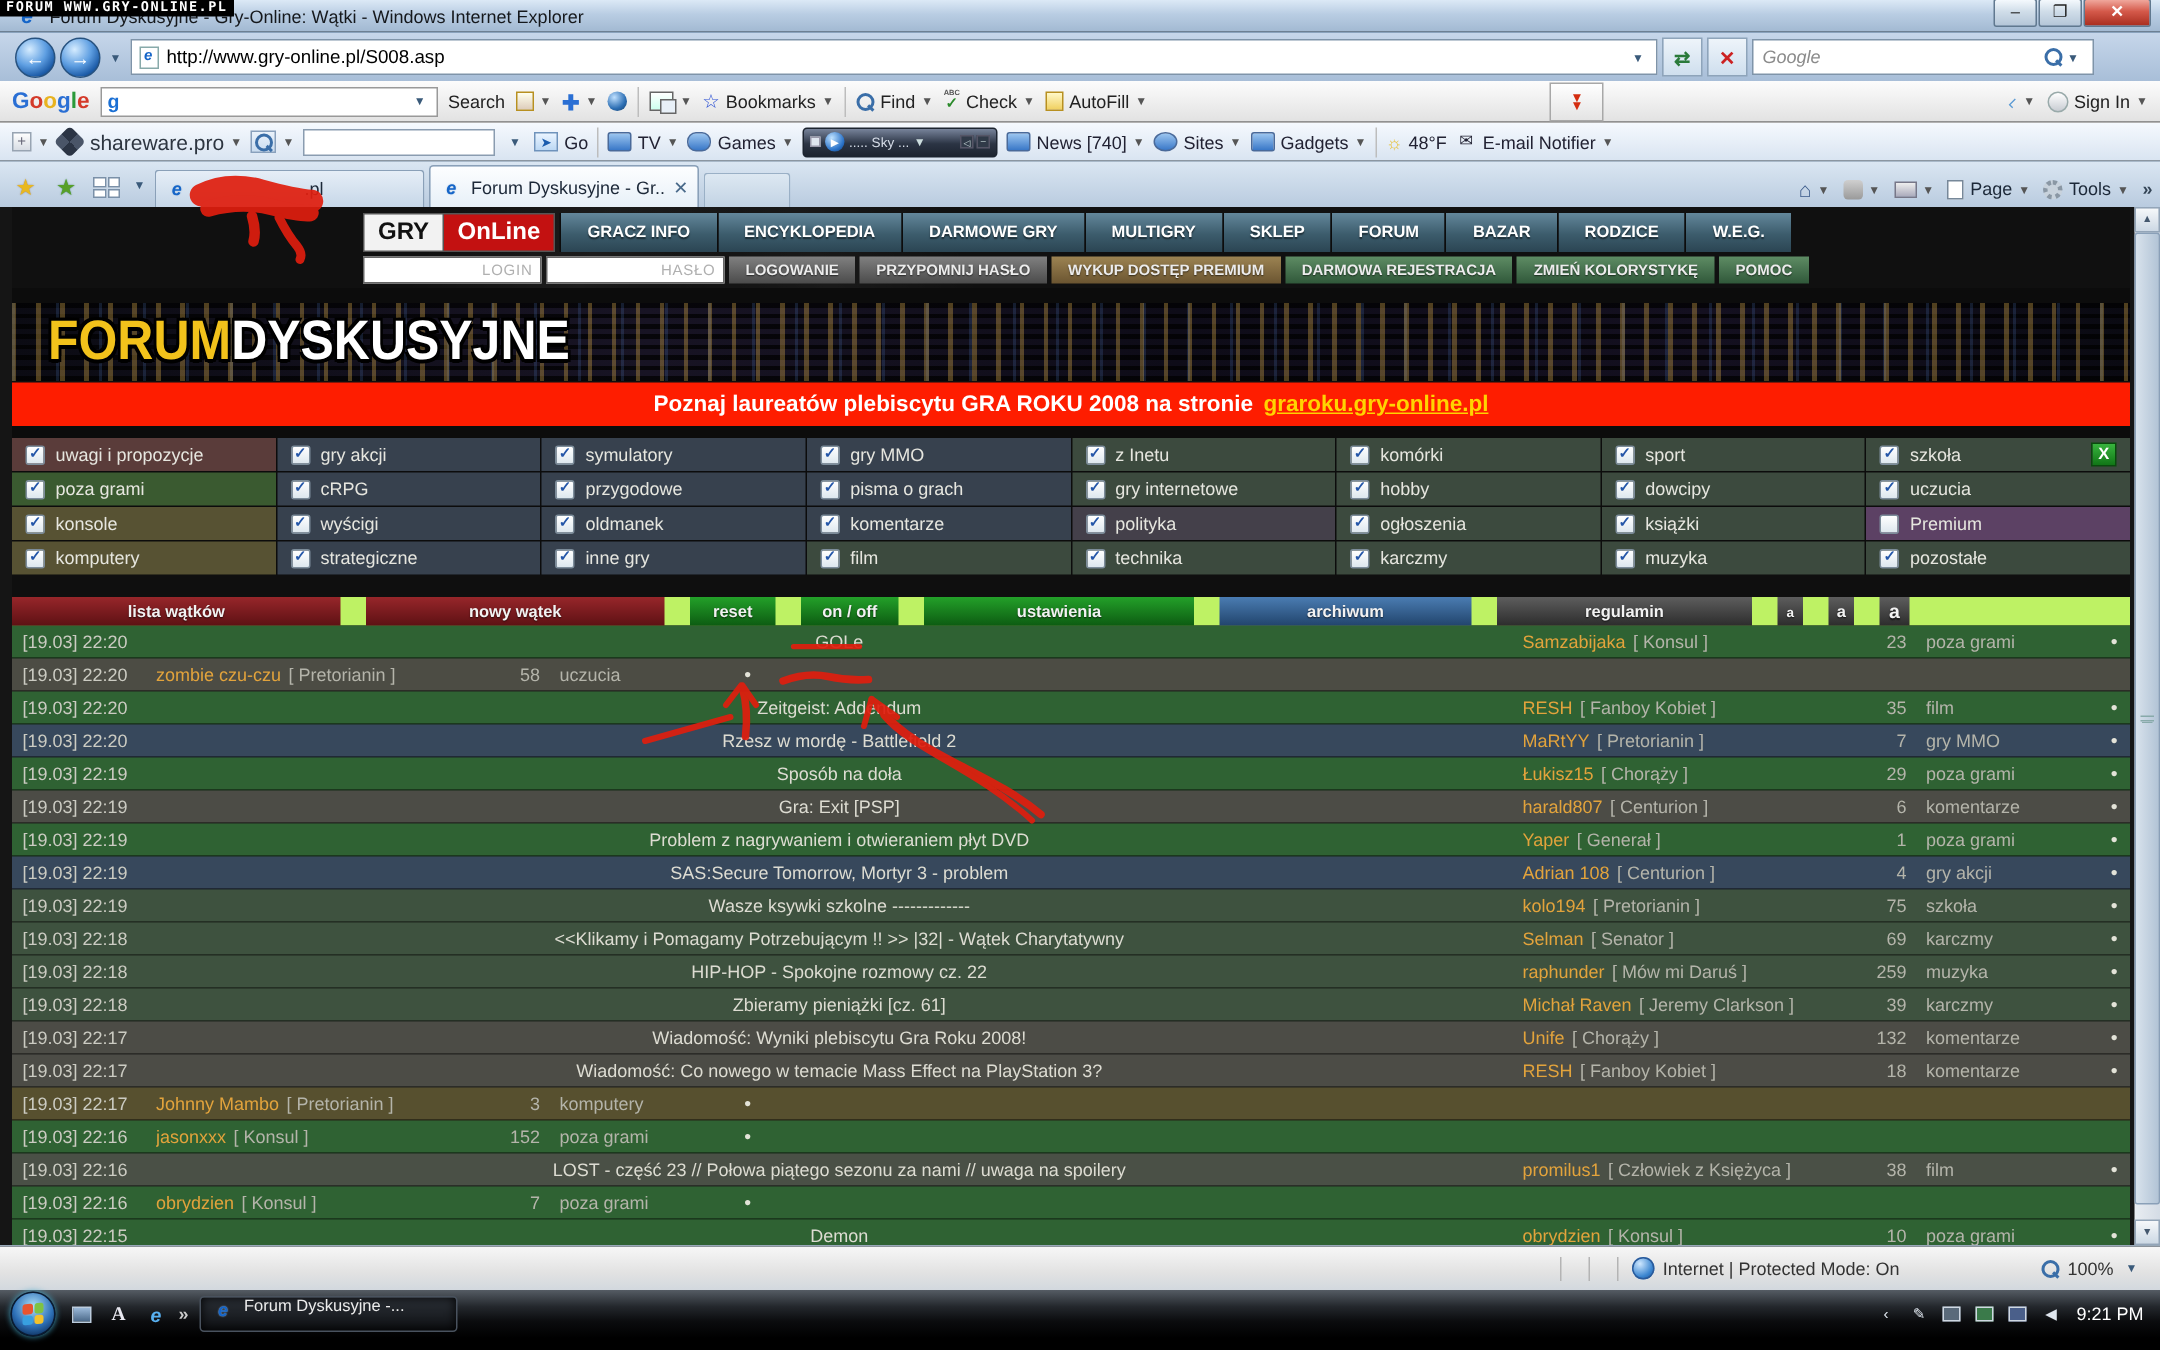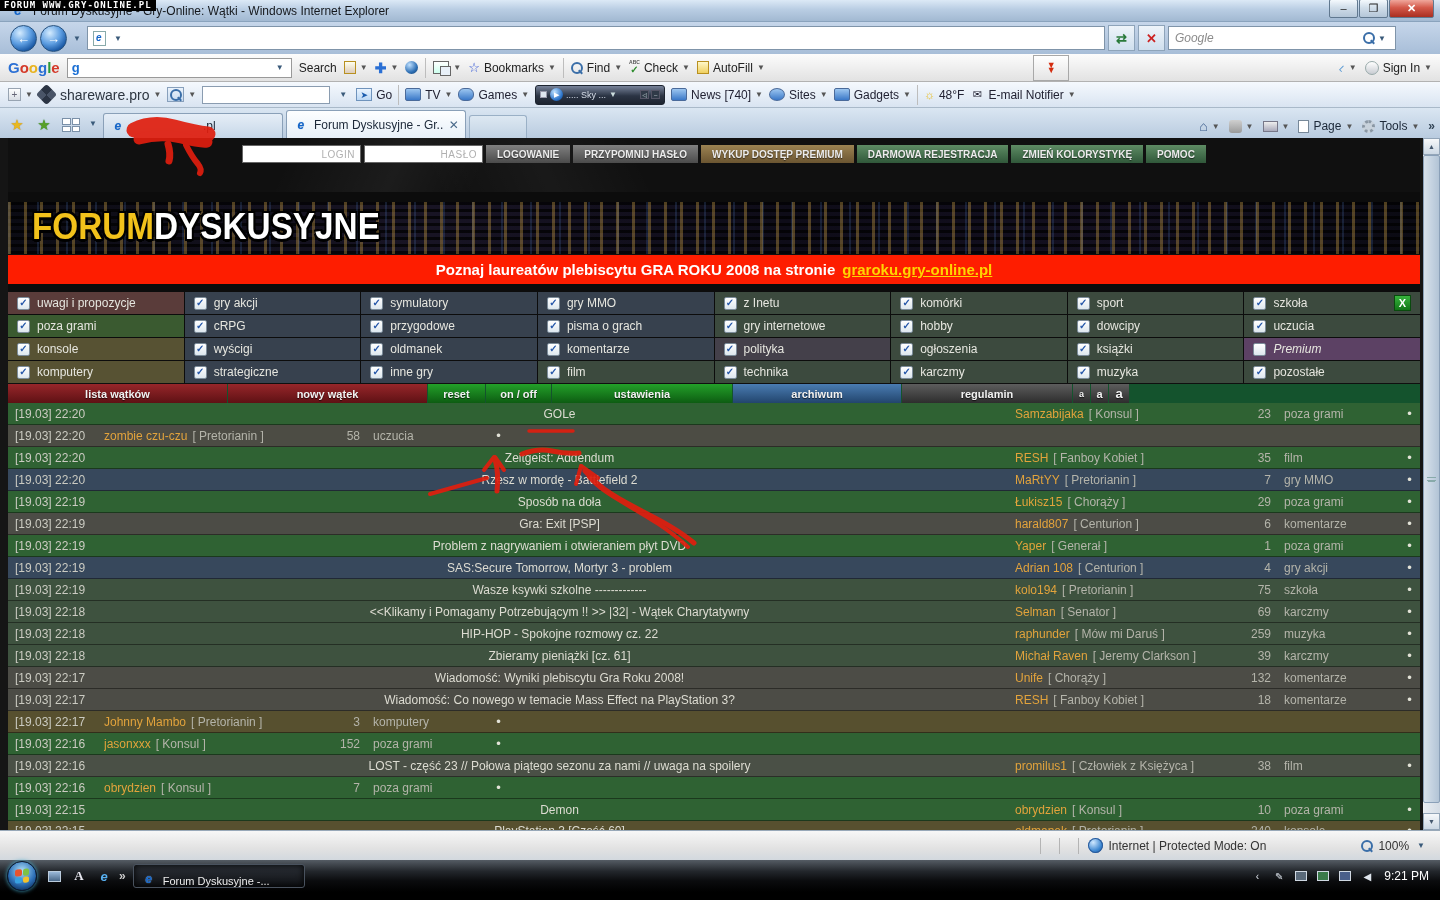--- a/index.html
+++ b/index.html
@@ -161,21 +161,21 @@
   .cat-cell{display:flex;align-items:center;padding-left:9px;gap:7px}
   .cb{width:13px;height:13px;flex:none;background:linear-gradient(#fff,#dde7ee);border:1px solid #7c8c9a;border-radius:2px;
     display:flex;align-items:center;justify-content:center}
   .tick{color:#2456a8;font-size:10px;font-weight:bold;line-height:1}
   .cb.unchecked .tick{visibility:hidden}
   .cat-label{font-size:12px;color:#e6e6df;white-space:nowrap}
   .cats-x{position:absolute;right:9px;top:3px;width:17px;height:16px;z-index:2;
     background:linear-gradient(#38b43e,#117617);border:1px solid #0a4a0e;color:#fff;font-weight:bold;
     font-size:11px;display:flex;align-items:center;justify-content:center;cursor:pointer}
 
-  .ftoolbar{display:flex;gap:1px;height:19px;background:#14532d;margin-top:1px}
+  .ftoolbar{display:flex;gap:17px;height:19px;background:#bef264;margin-top:15px}
   .tbtn{display:flex;align-items:center;justify-content:center;font-size:11px;font-weight:bold;
     color:#f2f2f2;text-shadow:0 1px 1px #000a;white-space:nowrap;cursor:pointer}
   .tb-red{background:linear-gradient(#97262a,#5e1114)}
   .tb-green{background:linear-gradient(#23a029,#0d5c12)}
   .tb-blue{background:linear-gradient(#4a7cb2,#22456d)}
   .tb-gray{background:linear-gradient(#5d5d5d,#2d2d2d)}
 
   .thread-row{display:flex;align-items:center;height:22px;border-bottom:1px solid rgba(0,0,0,.42);font-size:12px;cursor:pointer}
   .t-time{width:96px;padding-left:7px;color:#cbcbc2;flex:none}
   .t-title{flex:1;text-align:center;color:#dddDD3;color:#dddcd2;white-space:nowrap;overflow:hidden}
@@ -218,21 +218,21 @@
   .flag i{border-radius:2px}
   .f1{background:#e8542f}.f2{background:#7ec244}.f3{background:#38a0e0}.f4{background:#f4c22a}
   .ql{display:flex;align-items:center;gap:5px}
   .ql-icon{width:20px;height:20px;display:flex;align-items:center;justify-content:center;font-size:13px}
   .desk-ico{width:13px;height:11px;border:1px solid #bcd;background:linear-gradient(#9ab8d8,#4a6888)}
   .ql-a{color:#e8e8f0;font-family:"Liberation Serif",serif;font-weight:bold}
   .ql-e{color:#58b0f0;font-style:italic;font-weight:bold}
   .chev3{color:#ccc;font-size:12px;font-weight:bold}
   .taskbtn{width:172px;height:24px;border:1px solid #49525e;border-radius:3px;
     background:linear-gradient(#2c3138,#0e1013);box-shadow:inset 0 0 7px #000;
-    display:flex;align-items:flex-end;gap:6px;padding:0 7px;color:#ececec;font-size:11px;white-space:nowrap;overflow:hidden}
+    display:flex;align-items:flex-start;gap:6px;padding:0 7px;color:#ececec;font-size:11px;white-space:nowrap;overflow:hidden}
   .tray{margin-left:auto;display:flex;align-items:center;gap:8px;color:#e6e6e6}
   .tray-ico{width:14px;height:12px;display:flex;align-items:center;justify-content:center;font-size:10px;color:#dfe6ee}
   .t-rect{width:12px;height:10px;border:1px solid #cfd8e2;background:#5a6a7a}
   .time{font-size:12px;color:#fff;margin:0 4px 0 2px}
 
   
   .scribbles{position:absolute;inset:0;z-index:70;pointer-events:none}
 </style>
 </head>
 <body>
@@ -248,20 +248,21 @@
     <span class="wbtn close">✕</span>
   </span>
 </div>
 
 <div class="addrbar">
   <span class="navball">←</span>
   <span class="navball">→</span>
   <span class="mini-drop">▼</span>
   <span class="url-box">
     <span class="doc-ico"></span>
+    <input value="http://www.gry-online.pl/S008.asp" style="">
     <span class="mini-drop">▼</span>
   </span>
   <span class="sqbtn">
       <span class="refresh-g">⇄</span>
     </span>
   <span class="sqbtn">
       <span class="stop-x">✕</span>
     </span>
   <span class="search-box">
     <input placeholder="Google" style="">
@@ -457,20 +458,45 @@
         <span class="drop">▼</span>
       </span>
     <span class="chev2">»</span>
   </span>
 </div>
 
 <div class="viewport">
   <div class="page">
 
     <div class="site-head">
+      <div class="nav-row">
+
+        <span class="logo">
+          <span class="logo-gry">GRY</span>
+          <span class="logo-online">OnLine</span>
+        </span>
+
+          <span class="nav-btn">GRACZ INFO</span>
+
+          <span class="nav-btn">ENCYKLOPEDIA</span>
+
+          <span class="nav-btn">DARMOWE GRY</span>
+
+          <span class="nav-btn">MULTIGRY</span>
+
+          <span class="nav-btn">SKLEP</span>
+
+          <span class="nav-btn">FORUM</span>
+
+          <span class="nav-btn">BAZAR</span>
+
+          <span class="nav-btn">RODZICE</span>
+
+          <span class="nav-btn">W.E.G.</span>
+        </div>
       <div class="login-row">
         <input class="login-input" placeholder="LOGIN" style="">
         <input class="login-input" placeholder="HASŁO" style="">
         <span style="display:flex;gap:3px">
 
         <span class="lb lb-gray">LOGOWANIE</span>
             <span class="lb lb-gray">PRZYPOMNIJ HASŁO</span>
             <span class="lb lb-brown">WYKUP DOSTĘP PREMIUM</span>
             <span class="lb lb-green">DARMOWA REJESTRACJA</span>
             <span class="lb lb-green">ZMIEŃ KOLORYSTYKĘ</span>
@@ -652,21 +678,21 @@
           <span class="cat-label">ogłoszenia</span>
         </div>
 
         <div class="cat-cell" style="background: rgb(60, 74, 62);">
           <span class="cb">
             <span class="tick">✓</span>
           </span>
           <span class="cat-label">książki</span>
         </div>
 
-        <div class="cat-cell" style="background: rgb(92, 65, 100); font-style: italic;">
+        <div class="cat-cell" style="background: rgb(92, 65, 100);">
           <span class="cb unchecked">
             <span class="tick">✓</span>
           </span>
           <span class="cat-label">Premium</span>
         </div>
 
         <div class="cat-cell" style="background: rgb(87, 82, 51);">
           <span class="cb">
             <span class="tick">✓</span>
           </span>

